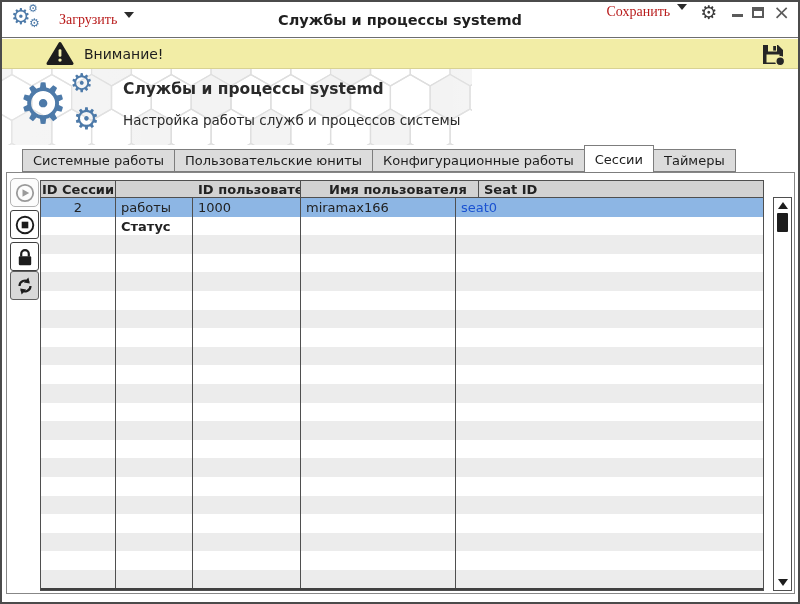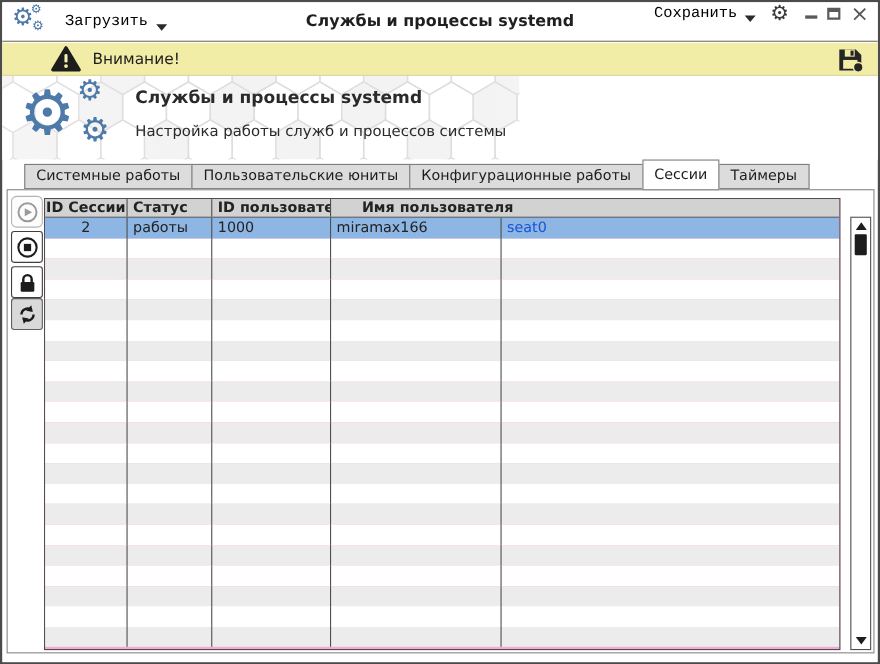--- a/index.html
+++ b/index.html
@@ -9,22 +9,22 @@
     border: 2px solid #4b4b4b; background: #fff; overflow: hidden;
     font-family: "DejaVu Sans", sans-serif; color: #222;
   }
   
   .titlebar { position:absolute; left:0; top:0; width:100%; height:36px;
     border-bottom:1px solid #6e6e6e; background:#fff; display:flex; align-items:center; }
   .applogo { position:relative; width:32px; height:28px; margin-left:9px; flex:none; }
   .applogo .g1 { position:absolute; left:0; top:-2px; font-size:22px; color:#4d7aa9; }
   .applogo .g2 { position:absolute; left:17px; top:-4px; font-size:11px; color:#4d7aa9; }
   .applogo .g3 { position:absolute; left:18px; top:10px; font-size:12px; color:#4d7aa9; }
-  .menu-btn { background:none; border:none; font-family:Liberation Mono, monospace; font-size:14px; color:#000000;
-    display:flex; align-items:flex-end; cursor:pointer; }
+  .menu-btn { background:none; border:none; font-family:Liberation Serif, serif; font-size:14px; color:#b91c1c;
+    display:flex; align-items:flex-start; cursor:pointer; }
   .menu-btn.load { margin-left:16px; }
   .caret { display:inline-block; width:0; height:0; margin-left:7px;
     border-left:5px solid transparent; border-right:5px solid transparent; border-top:6px solid #2b2b2b; }
   .wtitle { position:absolute; left:0; right:0; top:0; height:36px; display:flex;
     align-items:center; justify-content:center; font-weight:600; font-size:14.5px; color:#1f1f1f; pointer-events:none; }
   .tb-right { position:absolute; right:8px; top:0; height:20px; display:flex; align-items:center; gap:13px; }
   .gearbtn { font-size:19px; color:#3a3a3a; line-height:1; cursor:pointer; }
   .winctl { display:flex; align-items:center; gap:9px; margin-left:2px; }
   .minglyph { display:inline-block; width:11px; height:3px; background:#5a5a5a; margin-top:6px; }
   .maxglyph { display:inline-block; width:12px; height:11px; border:2px solid #5a5a5a; border-top:4px solid #5a5a5a; }
@@ -60,21 +60,21 @@
     border:1px solid #878787; background:#fff; z-index:2; }
   
   .tbtn { position:absolute; left:3px; width:29px; height:29px; display:flex; align-items:center;
     justify-content:center; background:#fff; border:1px solid #3f3f3f; border-radius:3px; cursor:pointer; padding:0; }
   .tbtn.play { top:5px; border:1px solid #b3b3b3; border-radius:5px; background:#fcfcfc; cursor:default; }
   .tbtn.stop { top:37px; }
   .tbtn.lock { top:69px; }
   .tbtn.refresh { top:98px; background:#d9d9d9; border-color:#5f5f5f; }
   
   .tablewrap { position:absolute; left:33px; top:7px; width:724px; height:411px;
-    border:1px solid #4f4f4f; background:#f9a8d4; overflow:hidden; }
+    border:1px solid #4f4f4f; background:#404040; overflow:hidden; }
   .thead { display:flex; height:17px; background:#d2d2d2; border-bottom:1px solid #4f4f4f;
     font-weight:bold; font-size:13px; }
   .trow { display:flex; height:18.6px; background:#fff; }
   .trow.selected { background:#8db6e4; }
   .trow.stripe { background:#ececec; }
   .cell { border-right:1px solid #4f4f4f; padding:0 5px; display:flex; align-items:center;
     overflow:hidden; white-space:nowrap; font-size:13px; height:100%; }
   .cell:last-child { border-right:none; }
   .cell.center { justify-content:center; }
   .cell.link { color:#1a52d1; cursor:pointer; }
@@ -235,23 +235,24 @@
         <path d="M5.5 11 a5.5 5.5 0 0 1 9.3 -3.9" fill="none" stroke="#1c1c1c" stroke-width="2.2"></path>
         <polygon points="14.4,2.6 15.8,8.6 9.8,7.4" fill="#1c1c1c"></polygon>
         <path d="M16.5 11 a5.5 5.5 0 0 1 -9.3 3.9" fill="none" stroke="#1c1c1c" stroke-width="2.2"></path>
         <polygon points="7.6,19.4 6.2,13.4 12.2,14.6" fill="#1c1c1c"></polygon>
       </svg>
     </button>
 
     <div class="tablewrap">
       <div class="thead" id="thead">
           <div class="cell center" style="width: 75px;">ID Сессии</div>
-          <div class="cell" style="width: 77px;">Статус</div>
+          <div class="cell" style="width: 77px; margin-top: 37px;">Статус</div>
           <div class="cell" style="width: 108px;">ID пользователя</div>
           <div class="cell" style="width: 155px; margin-left: 23px;">Имя пользователя</div>
+          <div class="cell" style="flex: 1 1 0%;">Seat ID</div>
         </div>
       <div id="tbody">
           <div class="trow selected">
             <div class="cell center" style="width: 75px;">2</div>
             <div class="cell" style="width: 77px;">работы</div>
             <div class="cell" style="width: 108px;">1000</div>
             <div class="cell" style="width: 155px;">miramax166</div>
             <div class="cell link" style="flex: 1 1 0%;">seat0</div>
           </div>
           <div class="trow">

